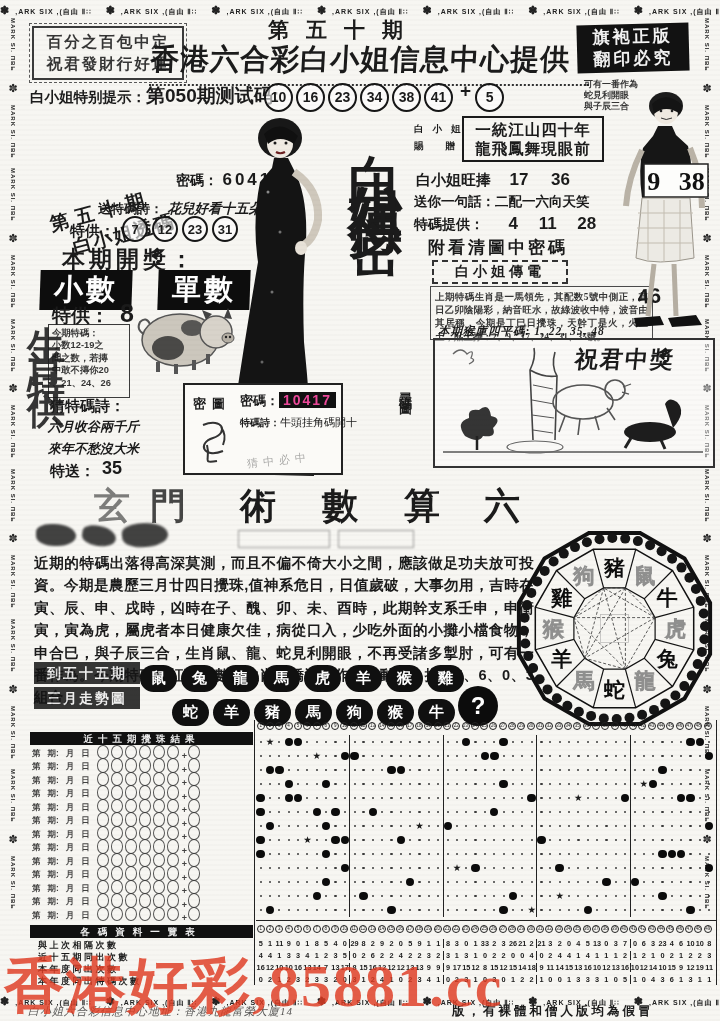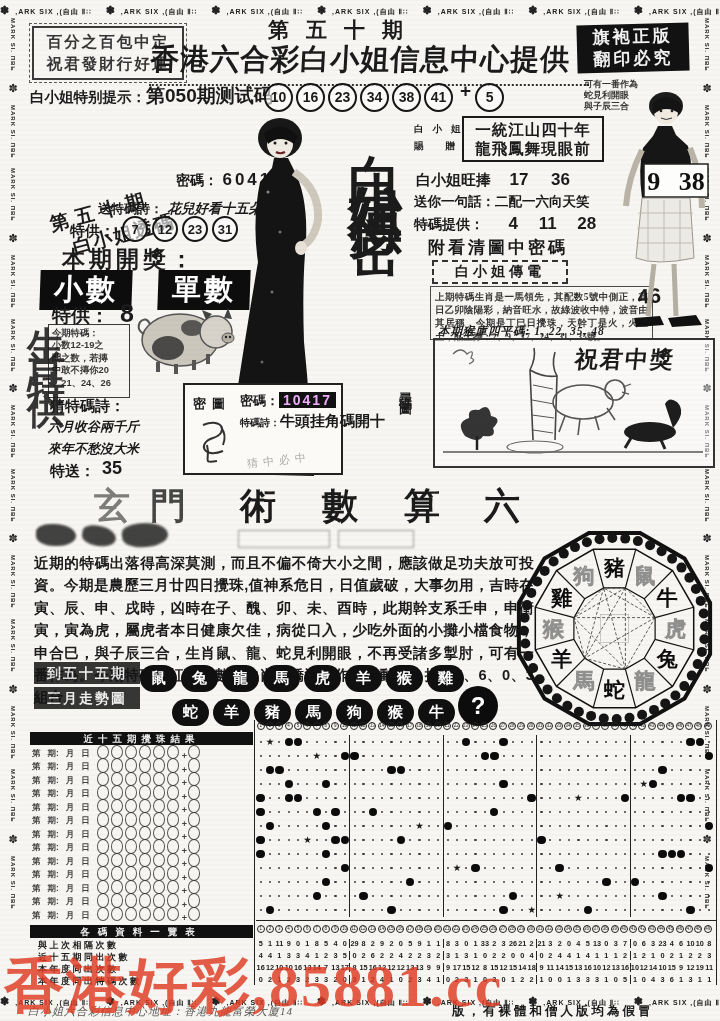--- a/index.html
+++ b/index.html
@@ -41,21 +41,21 @@
        font-weight:900;font-size:29px;display:flex;align-items:center;justify-content:center;
        letter-spacing:3px;transform:skewX(-2deg);}
   .tipbox{left:48px;top:324px;width:74px;height:68px;border:1.5px solid #222;padding:2px 3px;
           font-size:9.3px;font-weight:bold;line-height:12.4px;}
   .sidetitle{left:20px;top:296px;writing-mode:vertical-rl;font-size:38px;font-weight:900;
              font-family:"Liberation Serif",serif;letter-spacing:22px;}
   
   .bigv{left:338px;top:112px;writing-mode:vertical-rl;font-size:54px;font-weight:900;
         font-family:"Liberation Serif",serif;letter-spacing:16px;filter:blur(.2px);}
   .mitubox{left:183px;top:383px;width:156px;height:88px;border:2px solid #222;background:#fbfaf7;z-index:5;}
-  .inv{background:#111;color:#f0abfc;padding:0 4px;font-weight:800;}
+  .inv{background:#111;color:#ec4899;padding:0 4px;font-weight:800;}
   .xunv{left:396px;top:382px;writing-mode:vertical-rl;font-size:13px;font-weight:900;letter-spacing:5px;}
   
   .couplet{left:462px;top:116px;width:130px;border:2.5px solid #1a1a1a;padding:2px 4px;text-align:center;}
   .couplet div{font-size:15.5px;font-weight:900;letter-spacing:1px;line-height:19px;white-space:nowrap;}
   .telebox{left:432px;top:260px;width:132px;height:20px;border:2px dashed #333;text-align:center;
            font-size:14px;font-weight:900;letter-spacing:4px;line-height:20px;}
   .teletext{left:430px;top:286px;width:213px;height:42px;border:1.5px solid #333;padding:4px;
             font-size:9.5px;font-weight:bold;line-height:13.2px;text-align:justify;font-family:"Liberation Serif",serif;}
   .drawbox{left:433px;top:338px;width:278px;height:126px;border:2px solid #333;background:rgba(255,255,255,.4);}
   
@@ -258,21 +258,21 @@
 
   <div class="abs mitubox">
     <div class="abs serif" style="left:8px;top:10px;font-size:13px;font-weight:900;letter-spacing:6px;">密圖</div>
     <svg class="abs" style="left:8px;top:32px;" width="42" height="50" viewBox="0 0 42 50">
       <path d="M10,8 C30,0 36,16 20,21 C4,26 10,42 30,34 M14,28 C18,42 8,47 24,44 M28,10 q6,8 2,18" fill="none" stroke="#333" stroke-width="2"></path>
     </svg>
     <div class="abs" style="left:55px;top:6px;">
       <span class="serif" style="font-size:13px;font-weight:900;">密碼：</span><span class="inv" style="font-size:14px;letter-spacing:2px;">10417</span>
     </div>
     <div class="abs" style="left:55px;top:27px;white-space:nowrap;">
-      <span class="serif" style="font-size:10px;font-weight:900;">特碼詩：</span><span class="serif" style="font-size:15px;font-weight:700;">牛頭挂角碼開十</span>
+      <span class="serif" style="font-size:10px;font-weight:900;">特碼詩：</span><span class="serif" style="font-size:11px;font-weight:400;">牛頭挂角碼開十</span>
     </div>
     <div class="abs serif" style="left:62px;top:68px;font-size:11px;color:#666;transform:rotate(-6deg);letter-spacing:5px;opacity:.55;">猜中必中</div>
   </div>
 
   <div class="abs" style="left:414px;top:123px;font-size:9.5px;font-weight:900;letter-spacing:9px;">白小姐</div>
   <div class="abs" style="left:414px;top:140px;font-size:9.5px;font-weight:900;letter-spacing:22px;">賜贈</div>
   <div class="abs couplet serif">
     <div>一統江山四十年</div>
     <div>龍飛鳳舞現眼前</div>
   </div>

